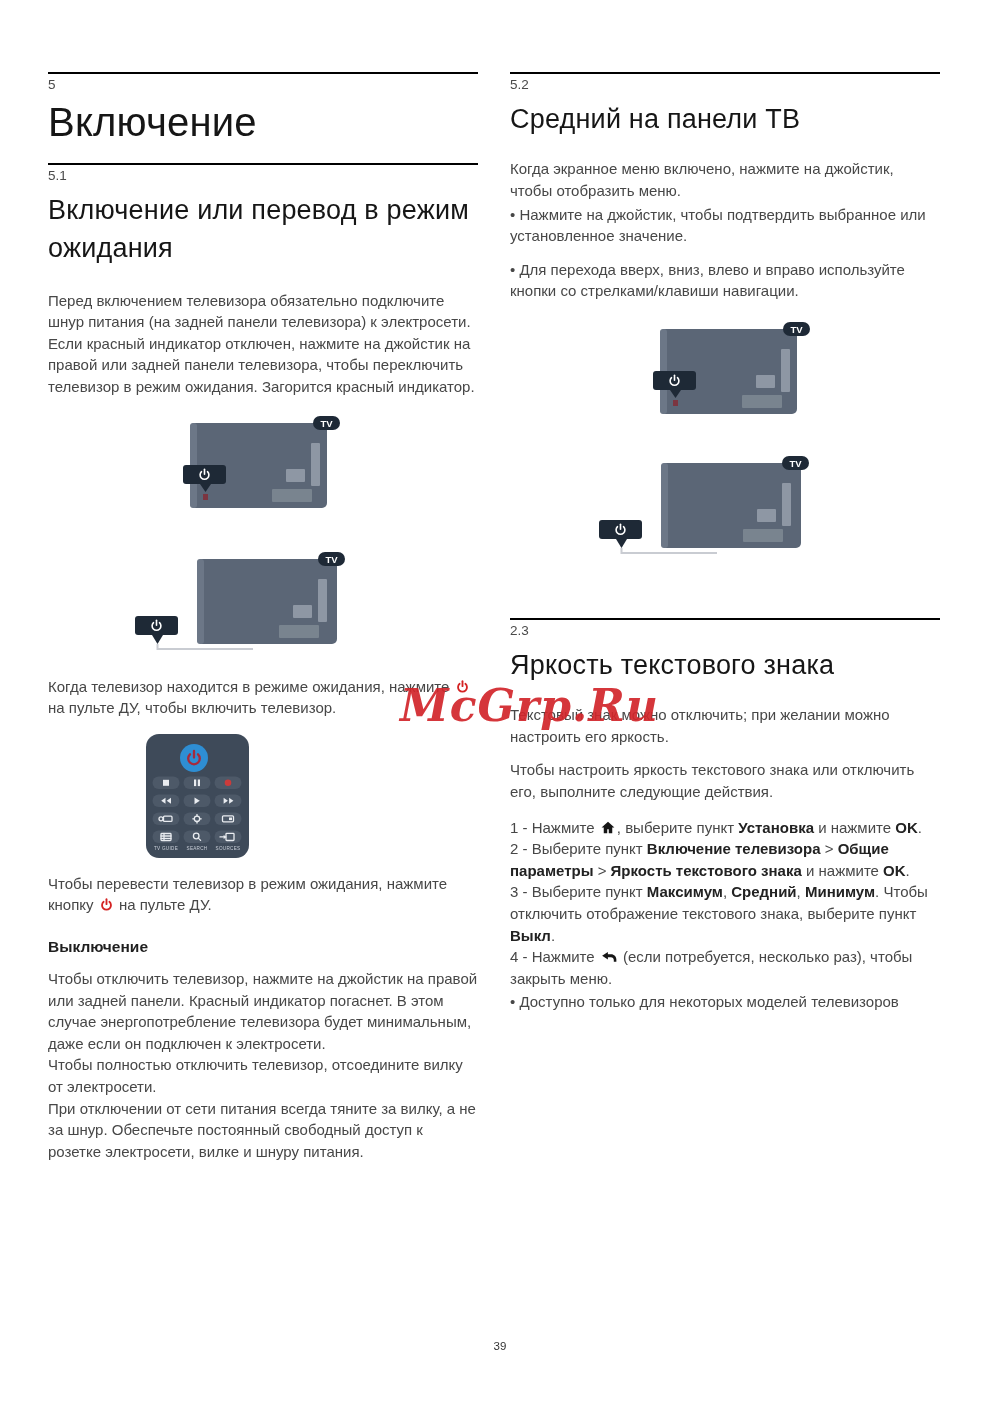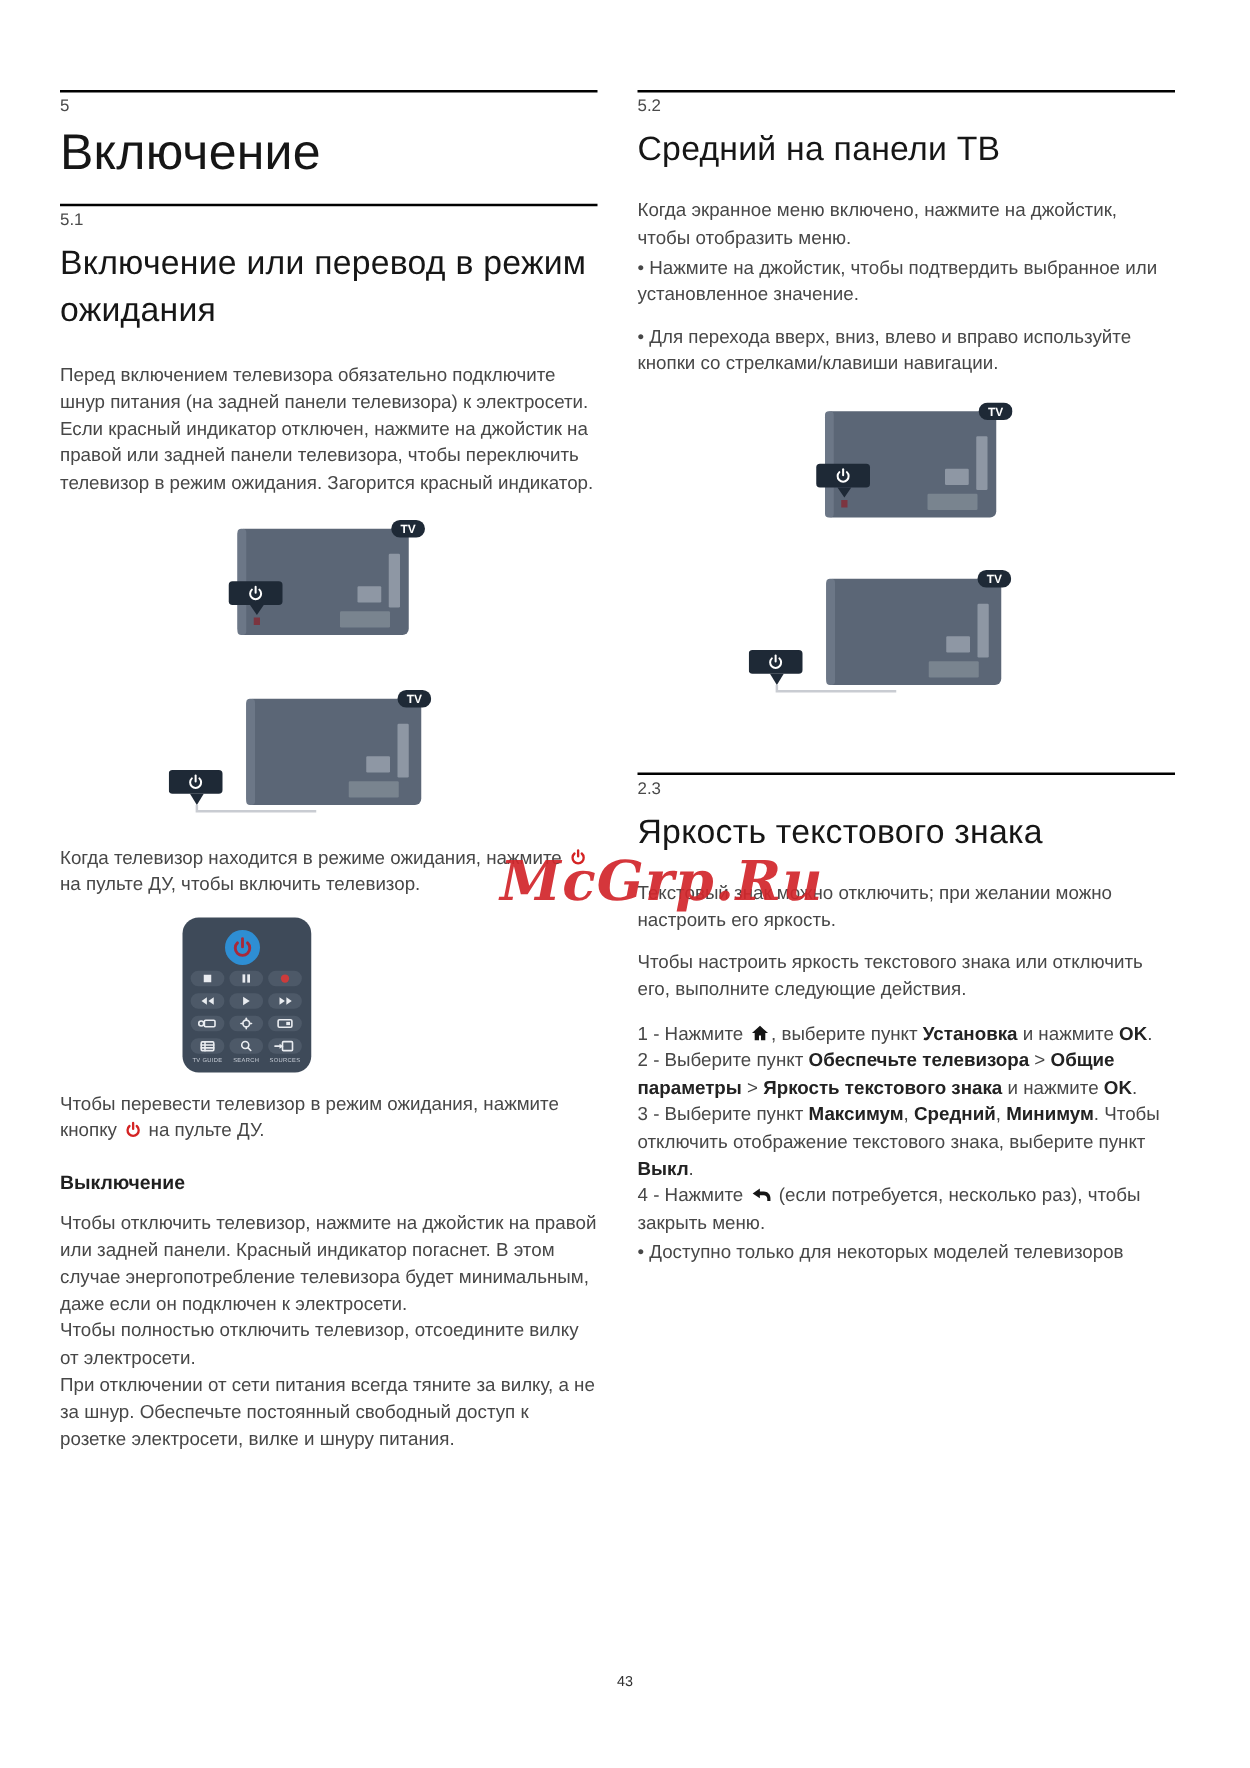--- a/index.html
+++ b/index.html
@@ -264,24 +264,24 @@
     <div class="secnum">2.3</div>
     <h2 class="section">Яркость текстового знака</h2>
 
     <p class="mt" style="margin-top:20px">Текстовый знак можно отключить; при желании можно настроить его яркость.</p>
     <p class="mt" style="margin-top:12px">Чтобы настроить яркость текстового знака или отключить его, выполните следующие действия.</p>
 
     <div class="steps">
       <p><span>1 - Нажмите </span><span class="inline-icon icon-home"><svg viewBox="0 0 16 15" width="14" height="13">
               <path d="M8 0.8 0.6 7.4h2.5V14h4V9.6h1.8V14h4V7.4h2.5z" fill="currentColor"></path>
             </svg></span><span>, выберите пункт </span><b>Установка</b><span> и нажмите </span><b>OK</b><span>.</span></p>
-      <p><span>2 - Выберите пункт </span><b>Обеспечьте телевизора</b><span> &gt; </span><b>Общие параметры</b><span> &gt; </span><b>Яркость текстового знака</b><span> и нажмите </span><b>OK</b><span>.</span></p>
+      <p><span>2 - Выберите пункт </span><b>Включение телевизора</b><span> &gt; </span><b>Общие параметры</b><span> &gt; </span><b>Яркость текстового знака</b><span> и нажмите </span><b>OK</b><span>.</span></p>
       <p><span>3 - Выберите пункт </span><b>Максимум</b><span>, </span><b>Средний</b><span>, </span><b>Минимум</b><span>. Чтобы отключить отображение текстового знака, выберите пункт </span><b>Выкл</b><span>.</span></p>
       <p><span>4 - Нажмите </span><span class="inline-icon icon-back"><svg viewBox="0 0 20 14" width="16" height="12">
               <path d="M8.6 0.6v3h4.1c3.6 0 6.5 2.9 6.5 6.5V13h-3.2v-2.2c0-2-1.6-3.6-3.6-3.6H8.6v3L1.4 5.4z" fill="currentColor"></path>
             </svg></span><span> (если потребуется, несколько раз), чтобы закрыть меню.</span></p>
       <p class="note">• Доступно только для некоторых моделей телевизоров</p>
     </div>
   </div>
 
   <div class="watermark">McGrp.Ru</div>
-  <div class="footer">43</div>
+  <div class="footer">39</div>
 </div>
 
 </body></html>

